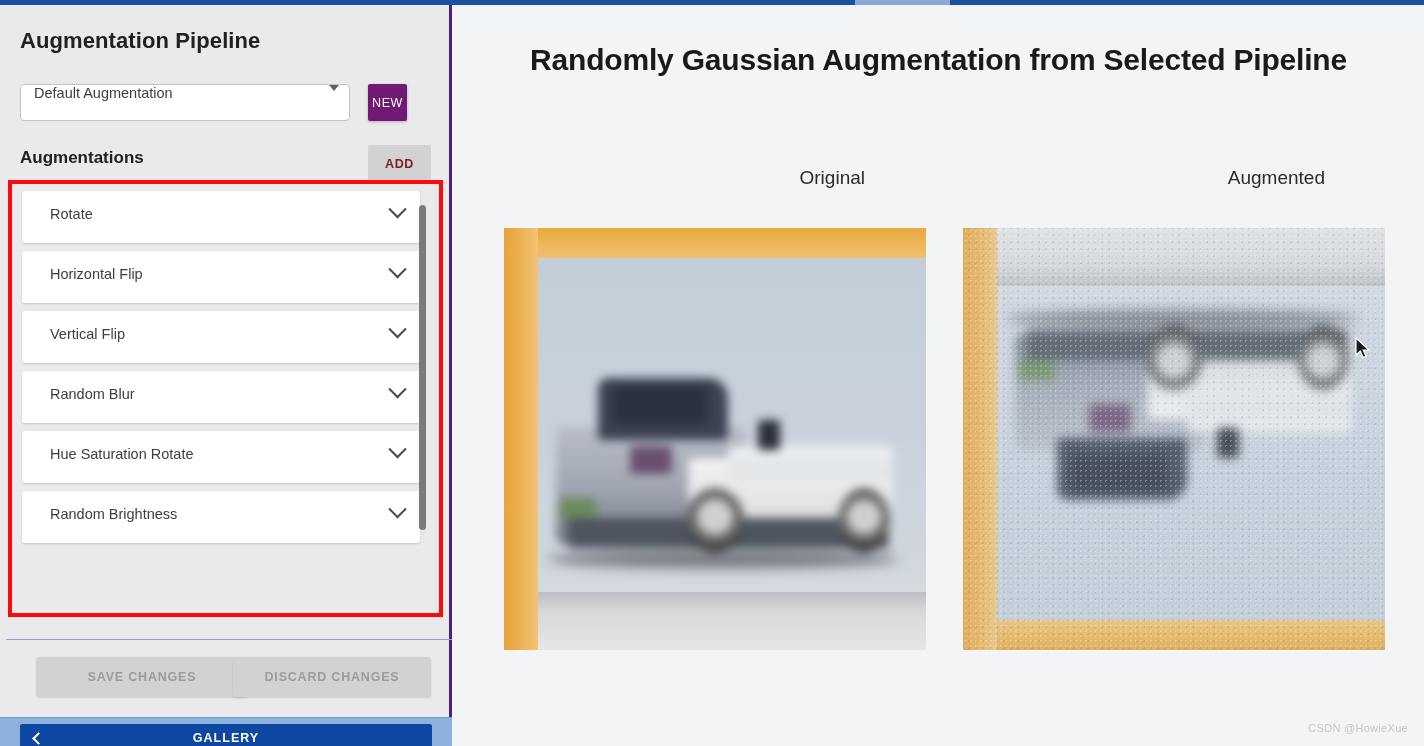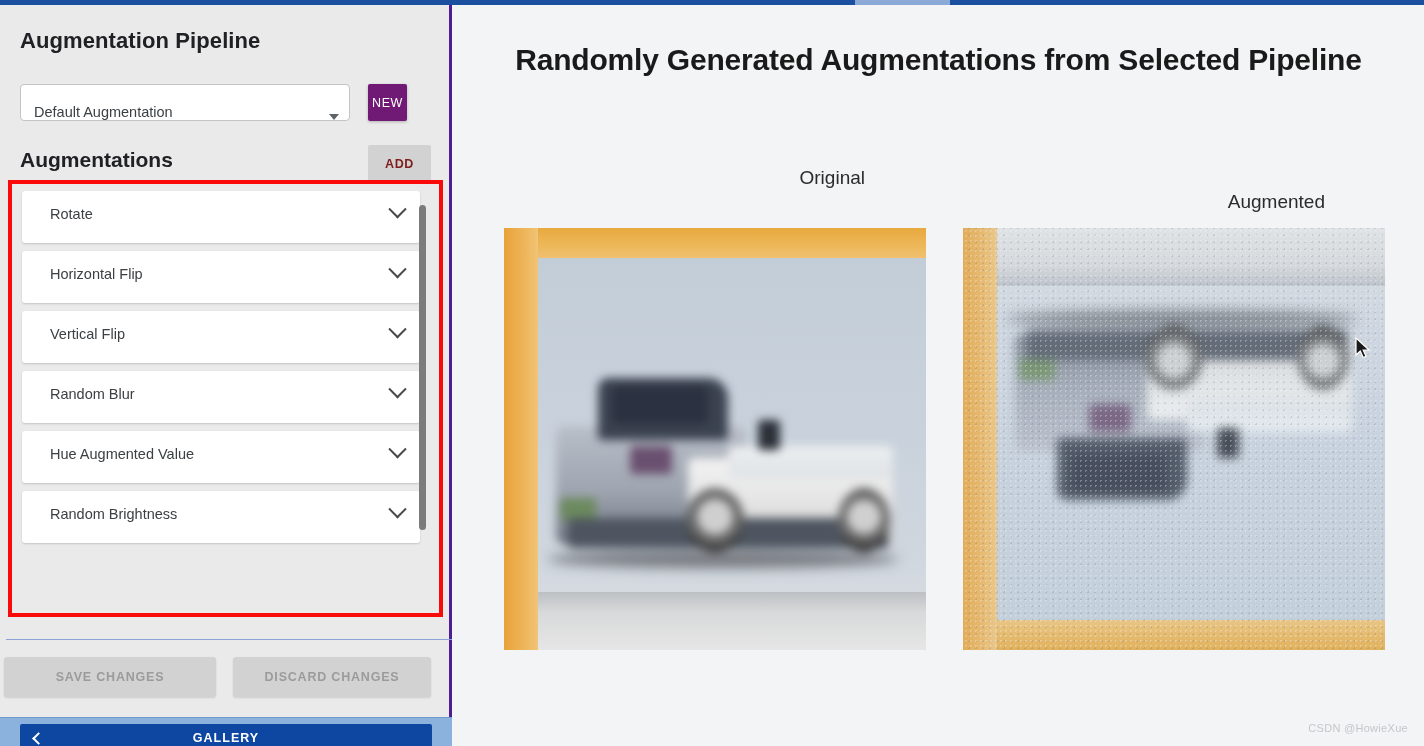--- a/index.html
+++ b/index.html
@@ -38,39 +38,39 @@
   .sidebar-sliver .grey1 { position:absolute; top:490px; left:0; width:5px; height:20px; background:#9a9a9a; }
 
   .panel-title {
     position: absolute; left: 20px; top: 23px;
     font-size: 22px; font-weight: bold; color: #202124; letter-spacing: .1px;
   }
 
   .pipeline-select {
     position: absolute; left: 20px; top: 79px; width: 330px; height: 37px;
     background: #ffffff; border: 1px solid #c4c4c4; border-radius: 4px;
-    display: flex; align-items: flex-end; padding: 0 10px 0 13px;
+    display: flex; align-items: flex-start; padding: 0 10px 0 13px;
     font-size: 14.5px; color: #3c4043;
   }
   .pipeline-select .caret {
     margin-left: auto; width: 0; height: 0;
     border-left: 5px solid transparent; border-right: 5px solid transparent;
     border-top: 6px solid #5f6368;
   }
 
   .btn-new {
     position: absolute; left: 368px; top: 79px; width: 39px; height: 37px;
     background: #701a75; color: #fff; border: none; border-radius: 2px;
     font-size: 12.5px; font-weight: normal; letter-spacing: .6px;
     cursor: pointer; box-shadow: 0 1px 3px rgba(0,0,0,.25);
   }
 
   .aug-title {
     position: absolute; left: 20px; top: 143px;
-    font-size: 21px; font-weight: bold; color: #202124;
+    font-size: 17px; font-weight: bold; color: #202124;
   }
   .btn-add {
     position: absolute; left: 368px; top: 140px; width: 63px; height: 37px;
     background: #d2d2d2; color: #7f1d1d; border: none; border-radius: 2px;
     font-size: 12.5px; font-weight: bold; letter-spacing: .6px;
     cursor: default;
   }
 
   
   .red-box {
@@ -108,21 +108,21 @@
   .divider {
     position: absolute; left: 6px; top: 634px; width: 446px; height: 1px;
     background: #8ba3d8;
   }
   .btn-flat {
     position: absolute; top: 652px; height: 40px;
     background: #d2d2d2; color: #9b9b9b; border: none; border-radius: 3px;
     font-size: 12.5px; font-weight: bold; letter-spacing: .8px; cursor: default;
     box-shadow: 0 1px 2px rgba(0,0,0,.12);
   }
-  .btn-save { left: 4px; width: 212px; }
+  .btn-save { left: 36px; width: 212px; }
   .btn-discard { left: 233px; width: 198px; }
 
   .gallery-bar {
     position: absolute; left: 0; top: 712px; width: 452px; height: 34px;
     background: #8ab2dd; border-top: 1px solid #6f9ccd;
   }
   .gallery-btn {
     position: absolute; left: 20px; top: 6px; width: 412px; height: 28px;
     background: #0d47a1; color: #ffffff; border: none; border-radius: 2px;
     display: flex; align-items: center; justify-content: center;
@@ -149,21 +149,21 @@
     font-size: 12px; font-weight: bold; letter-spacing: .5px;
     padding: 0 15px; height: 29px; cursor: pointer;
     box-shadow: 0 1px 3px rgba(0,0,0,.25);
   }
 
   .col-label {
     position: absolute; top: 162px; font-size: 19px; color: #2b2b2b;
     text-align: right; width: 300px;
   }
   .col-label.left { left: 112px; }
-  .col-label.right { left: 572px; margin-top: 24px; }
+  .col-label.right { left: 572px; }
 
   
   .img-frame {
     position: absolute; top: 223px; width: 422px; height: 422px;
     overflow: hidden; background: #cfd8e0;
   }
   .img-frame.left { left: 51px; }
   .img-frame.right { left: 510px; }
 
   .photo { position: absolute; inset: 0; }
@@ -270,21 +270,21 @@
       </div>
       <div class="aug-item">
         <span>Vertical Flip</span>
         <span class="chev"></span>
       </div>
       <div class="aug-item">
         <span>Random Blur</span>
         <span class="chev"></span>
       </div>
       <div class="aug-item">
-        <span>Hue Augmented Value</span>
+        <span>Hue Saturation Rotate</span>
         <span class="chev"></span>
       </div>
       <div class="aug-item">
         <span>Random Brightness</span>
         <span class="chev"></span>
       </div>
     </div>
 
     <div class="scrollbar-track"></div>
     <div class="scrollbar-thumb"></div>
@@ -299,21 +299,21 @@
         <span class="back-chev"></span>
         <span>GALLERY</span>
       </button>
     </div>
   </div>
 
   <div class="red-box"></div>
 
   <div class="main">
 
-    <div class="main-heading">Randomly Generated Augmentations from Selected Pipeline</div>
+    <div class="main-heading">Randomly Gaussian Augmentation from Selected Pipeline</div>
 
 
     <div class="col-label left">Original</div>
     <div class="col-label right">Augmented</div>
 
     <div class="img-frame left">
       <div class="photo">
         <div class="orig-sky"></div>
         <div class="orig-ground"></div>
         <div class="car">

